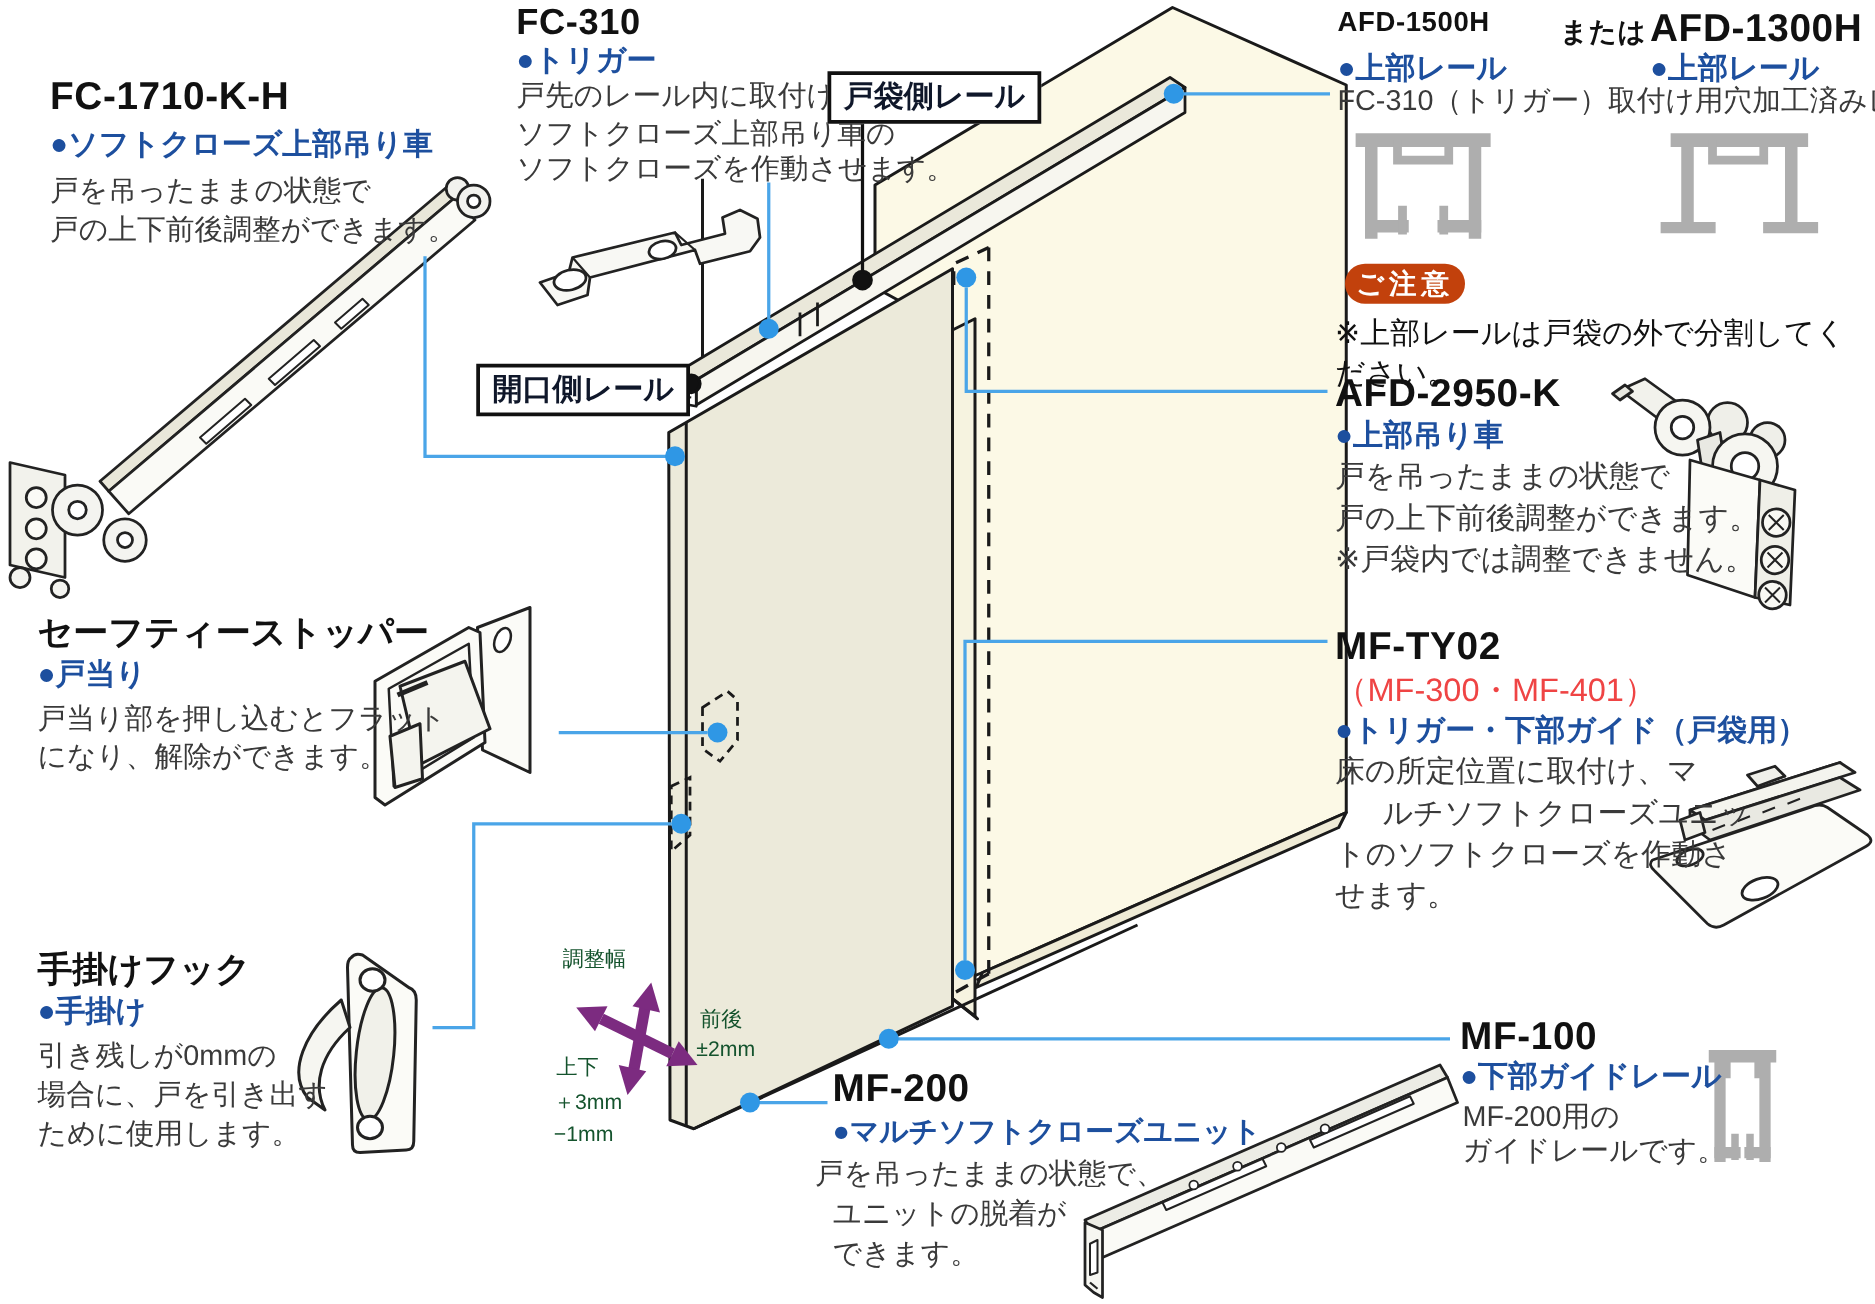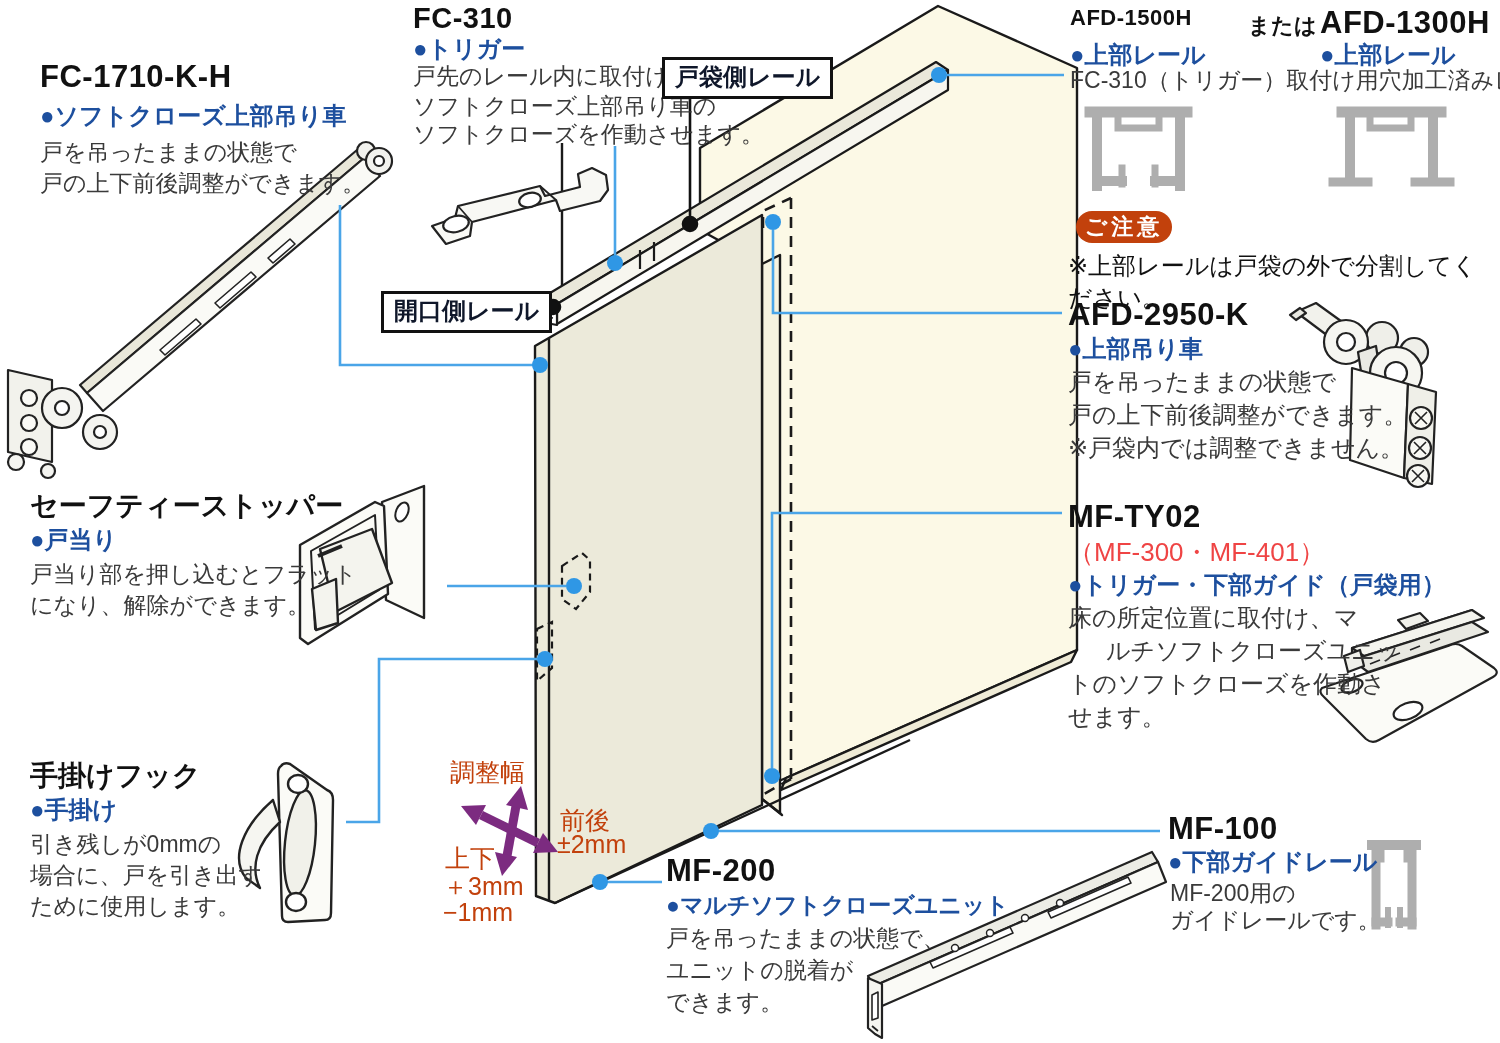--- a/index.html
+++ b/index.html
@@ -11,21 +11,21 @@
   .title-jp{font-weight:bold;color:#111;font-size:28px;}
   .sub{font-weight:bold;color:#1D4F9E;font-size:24px;}
   .body{color:#3A3A3A;font-size:23px;}
   .body-lg{color:#3A3A3A;font-size:24px;}
   .boxlabel{position:absolute;border:3px solid #111;background:#fff;color:#0f172a;
             font-weight:bold;font-size:24px;padding:1px 10px 3px 10px;}
   .badge{position:absolute;background:#c2410c;color:#fff;font-weight:bold;
          font-size:22px;border-radius:17px;width:96px;height:32px;text-align:center;
          line-height:32px;letter-spacing:4px;}
   .note{position:absolute;font-weight:normal;color:#111;font-size:24px;}
-  .adj{position:absolute;color:#c2410c;font-size:25px;}
+  .adj{position:absolute;color:#14532d;font-size:17px;}
 </style>
 </head>
 <body>
 
 <svg width="1500" height="1043" viewBox="0 0 1500 1043">
 
   <g stroke="#1a1a1a" stroke-width="2.4" stroke-linejoin="round">
     <polygon points="700,148 938,6 1077,68 1077,650 786,778 762,788 762,264 700,230" fill="#FCF9E6"></polygon>
     <polygon points="786,778 781,790 1071,662 1077,650" fill="#EFEBD6"></polygon>
     <polygon points="762,264 780,255 780,813 762,799" fill="#F6F3E0"></polygon>
@@ -246,21 +246,21 @@
 <div class="txt body-lg" style="left:1068px;top:669px;">トのソフトクローズを作動さ</div>
 <div class="txt body-lg" style="left:1068px;top:702px;">せます。</div>
 
 <div class="txt title" style="left:1168px;top:810px;font-size:31px;text-align:center;">MF-100</div>
 <div class="txt sub" style="left:1168px;top:847px;">●下部ガイドレール</div>
 <div class="txt body" style="left:1170px;top:879px;">MF-200用の</div>
 <div class="txt body" style="left:1170px;top:906px;">ガイドレールです。</div>
 
 <div class="txt title" style="left:666px;top:852px;font-size:31px;">MF-200</div>
 <div class="txt sub" style="left:666px;top:891px;font-size:23px;">●マルチソフトクローズユニット</div>
-<div class="txt body" style="left:666px;top:924px;">戸を吊ったままの状態で、</div>
+<div class="txt body" style="left:652px;top:924px;">戸を吊ったままの状態で、</div>
 <div class="txt body" style="left:666px;top:956px;">ユニットの脱着が</div>
 <div class="txt body" style="left:666px;top:988px;">できます。</div>
 
 <div class="txt title-jp" style="left:30px;top:488px;">セーフティーストッパー</div>
 <div class="txt sub" style="left:30px;top:525px;">●戸当り</div>
 <div class="txt body" style="left:30px;top:560px;">戸当り部を押し込むとフラット</div>
 <div class="txt body" style="left:30px;top:591px;">になり、解除ができます。</div>
 
 <div class="txt title-jp" style="left:30px;top:758px;">手掛けフック</div>
 <div class="txt sub" style="left:30px;top:795px;">●手掛け</div>

